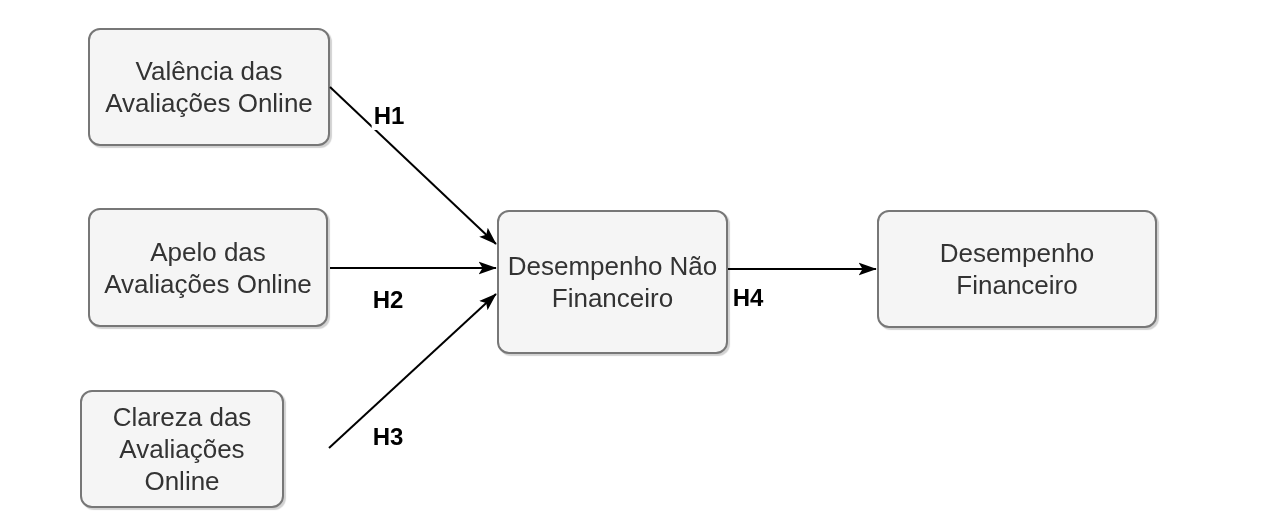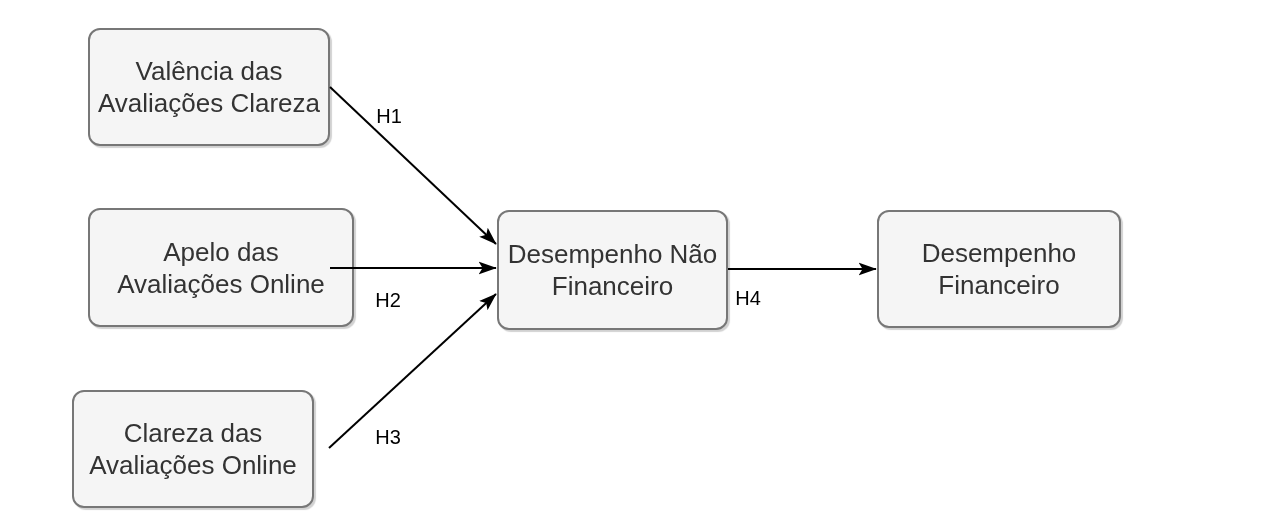--- a/index.html
+++ b/index.html
@@ -44,55 +44,55 @@
     stroke-width: 2;
     fill: none;
   }
   .arrowhead-shape {
     fill: var(--arrow, #000000);
     stroke: none;
   }
   .edge-label {
     position: absolute;
     transform: translate(-50%, -50%);
-    font-size: 20px;
-    font-weight: normal;
+    font-size: 24px;
+    font-weight: bold;
     color: var(--arrow, #000000);
     background: var(--background, #ffffff);
     padding: 0 2px;
     white-space: nowrap;
     text-align: right;
   }
 </style>
 </head>
 <body>
 
 <div class="canvas">
 
   <div class="node" style="left:88px; top:28px; width:242px; height:118px;">
     <span class="node-label">Valência das
-Avaliações Clareza</span>
+Avaliações Online</span>
   </div>
 
-  <div class="node" style="left:88px; top:208px; width:266px; height:119px;">
+  <div class="node" style="left:88px; top:208px; width:240px; height:119px;">
     <span class="node-label">Apelo das
 Avaliações Online</span>
   </div>
 
-  <div class="node" style="left:72px; top:390px; width:242px; height:118px;">
+  <div class="node" style="left:80px; top:390px; width:204px; height:118px;">
     <span class="node-label">Clareza das
 Avaliações Online</span>
   </div>
 
-  <div class="node" style="left:497px; top:210px; width:231px; height:120px;">
+  <div class="node" style="left:497px; top:210px; width:231px; height:144px;">
     <span class="node-label">Desempenho Não
 Financeiro</span>
   </div>
 
-  <div class="node" style="left:877px; top:210px; width:244px; height:118px;">
+  <div class="node" style="left:877px; top:210px; width:280px; height:118px;">
     <span class="node-label">Desempenho
 Financeiro</span>
   </div>
 
   <svg class="edges" width="1282" height="528" viewBox="0 0 1282 528">
     <defs>
       <marker id="arrowhead" viewBox="0 0 9 7" refX="8.6" refY="3.5" markerWidth="9" markerHeight="7" orient="auto" markerUnits="strokeWidth">
         <path class="arrowhead-shape" d="M0,0.4 L9,3.5 L0,6.6 L1.9,3.5 Z"></path>
       </marker>
     </defs>

